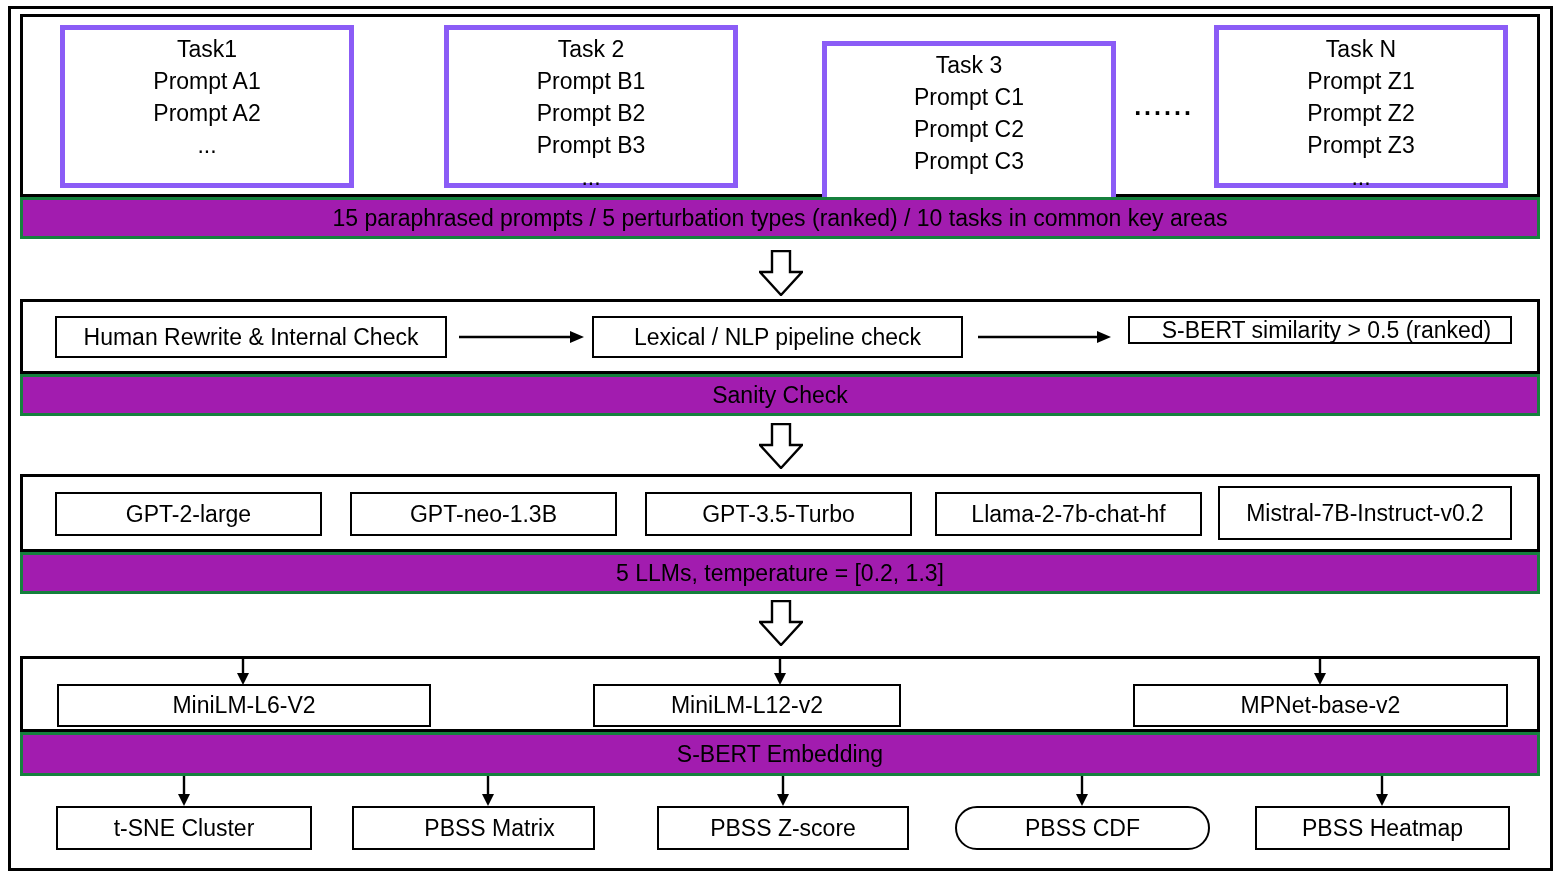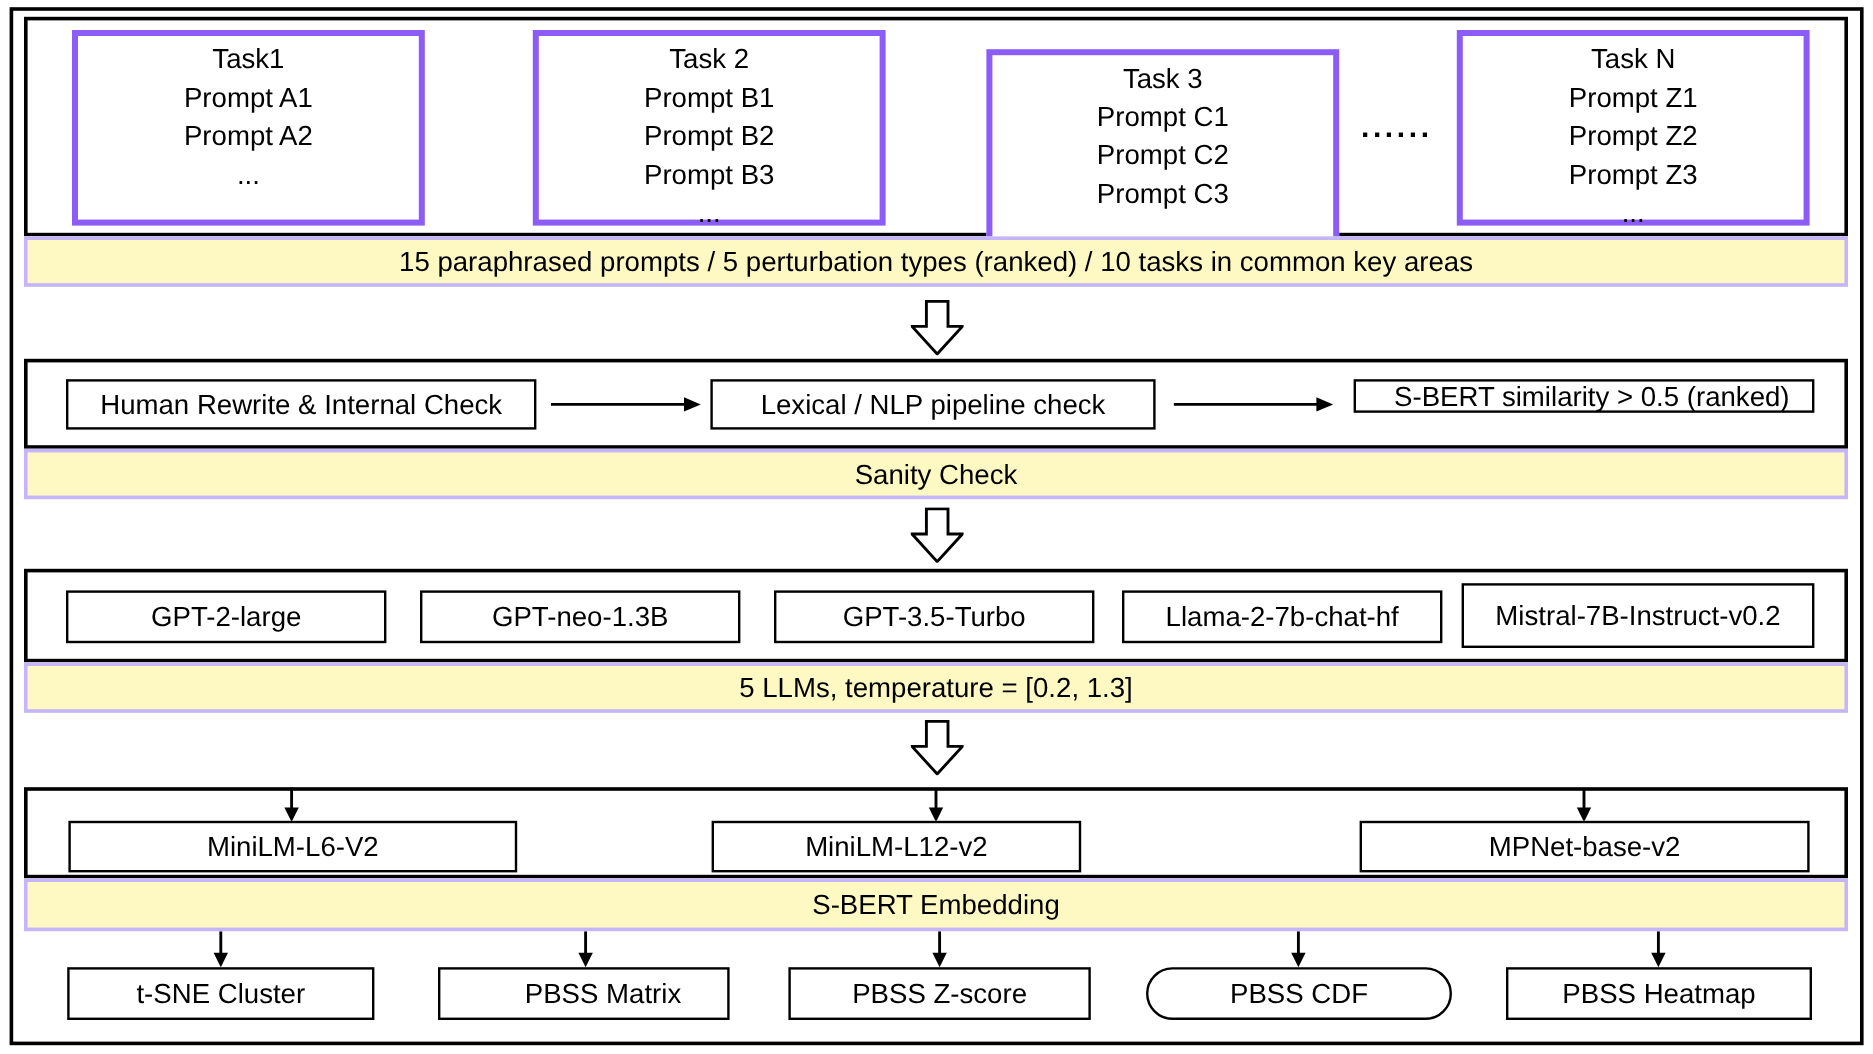--- a/index.html
+++ b/index.html
@@ -9,22 +9,22 @@
     height: 878px;
     background: #ffffff;
     font-family: "Liberation Sans", sans-serif;
     color: #000;
     overflow: hidden;
   }
   .canvas * { box-sizing: border-box; }
   .abs { position: absolute; }
   .frame { border: 3px solid #000; background: transparent; }
   .bar {
-    border: 3px solid #c4b5fd;
-    background: #fef9c3;
+    border: 3px solid #15803d;
+    background: #a21caf;
     display: flex;
     align-items: center;
     justify-content: center;
     font-size: 23px;
     white-space: nowrap;
   }
   .taskbox {
     border: 5px solid #8b5cf6;
     background: #fff;
     text-align: center;
@@ -204,21 +204,21 @@
   </div>
   <div class="abs arrow-wrap" style="left:1375px; top:776px;">
     <svg width="14" height="30" viewBox="0 0 14 30">
       <line x1="7" y1="0" x2="7" y2="19" stroke="#000000" stroke-width="2.4"></line>
       <polygon points="1,18 13,18 7,30" fill="#000000"></polygon>
     </svg>
   </div>
 
   <div class="abs nodebox" style="left:56px; top:806px; width:256px; height:44px;">t-SNE Cluster</div>
 
-  <div class="abs nodebox" style="left:365px; top:806px; width:243px; height:44px;padding-left:32px;">PBSS Matrix</div>
+  <div class="abs nodebox" style="left:352px; top:806px; width:243px; height:44px;padding-left:32px;">PBSS Matrix</div>
 
   <div class="abs nodebox" style="left:657px; top:806px; width:252px; height:44px;">PBSS Z-score</div>
 
   <div class="abs nodebox" style="left:955px; top:806px; width:255px; height:44px;border-radius:22px;">PBSS CDF</div>
 
   <div class="abs nodebox" style="left:1255px; top:806px; width:255px; height:44px;">PBSS Heatmap</div>
 
 </div>
 
 </body></html>

